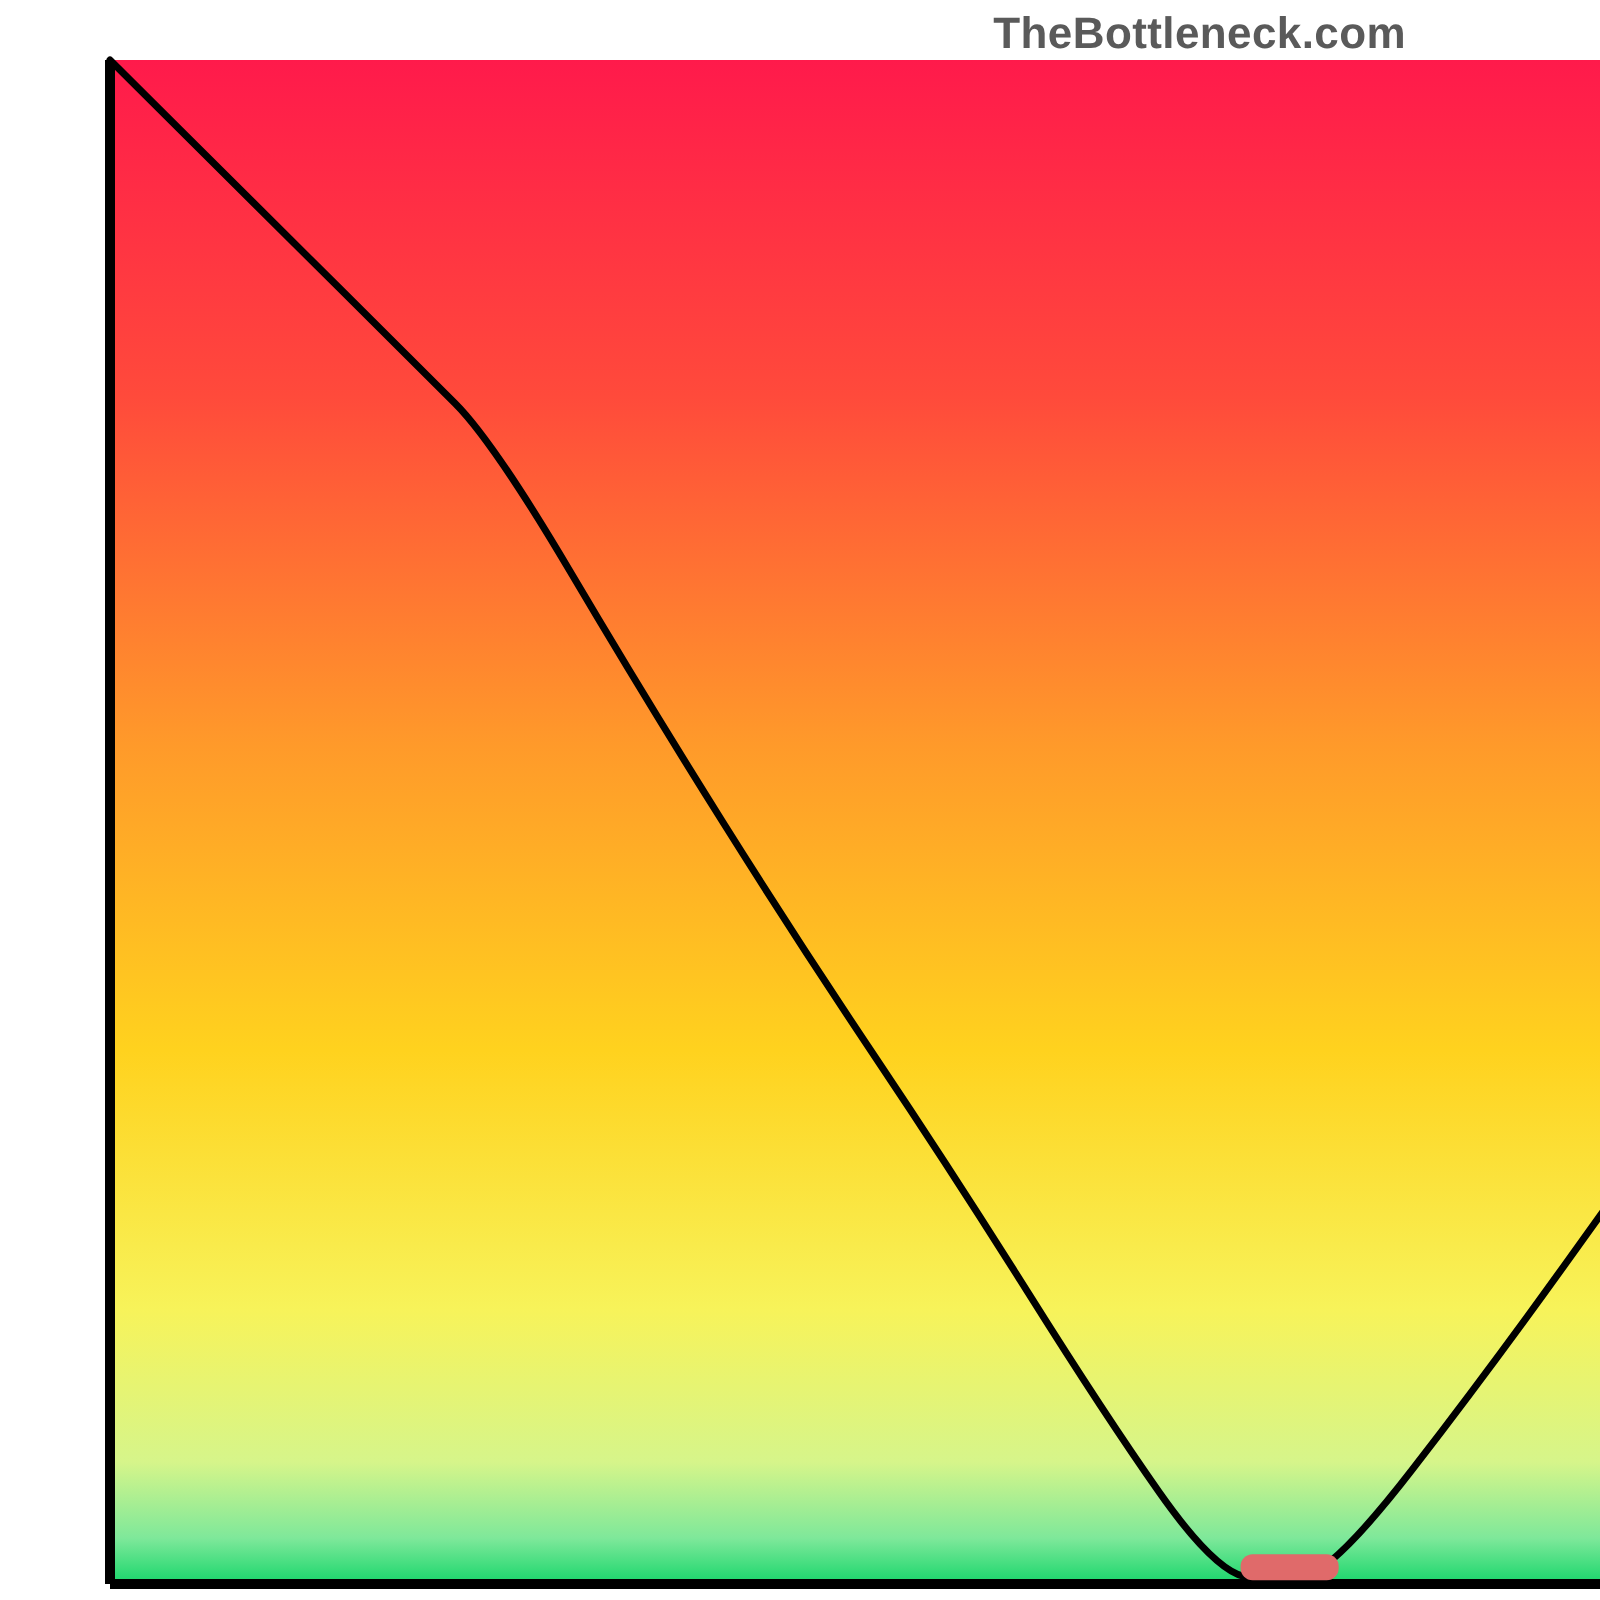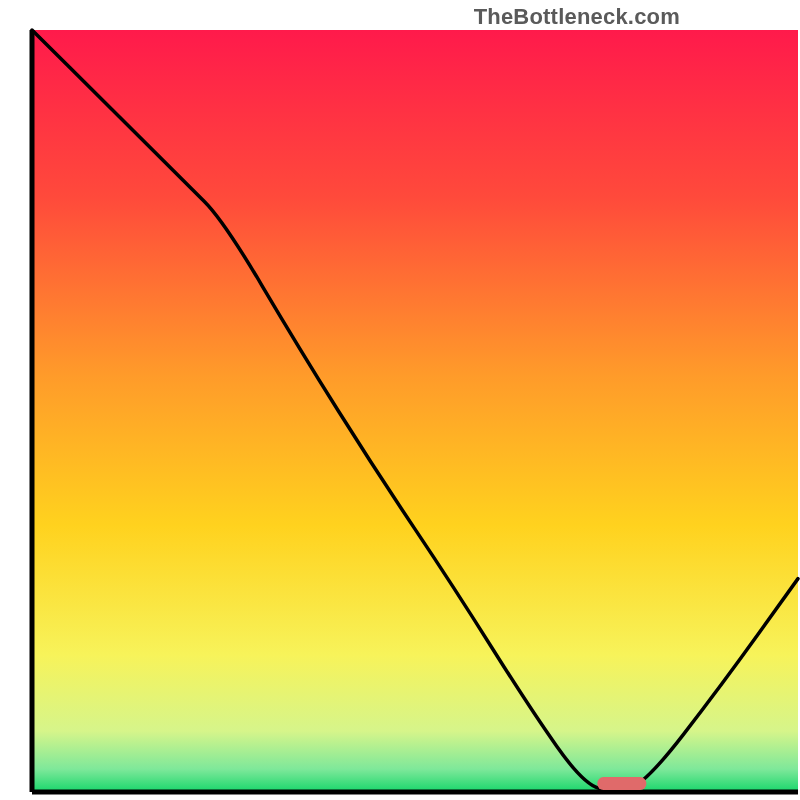--- a/index.html
+++ b/index.html
@@ -7,20 +7,21 @@
     padding: 0;
     width: 800px;
     height: 800px;
     background: #ffffff;
     font-family: Arial, Helvetica, sans-serif;
   }
   .container {
     position: relative;
     width: 692px;
     height: 800px;
+    margin-left: 23px;
   }
   .watermark {
     position: absolute;
     top: 4px;
     right: 12px;
     font-size: 22px;
     font-weight: 600;
     color: #5a5a5a;
     letter-spacing: 0.2px;
     z-index: 5;

